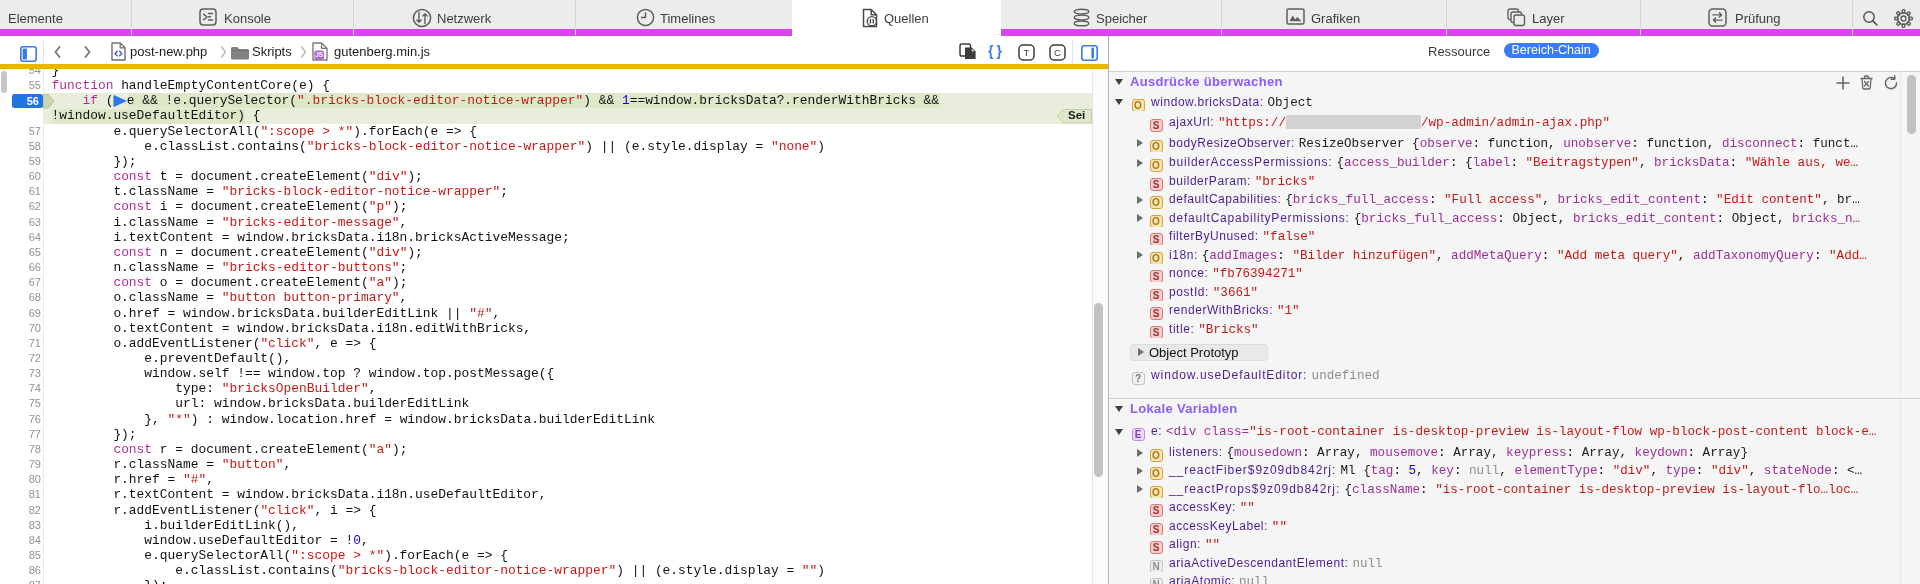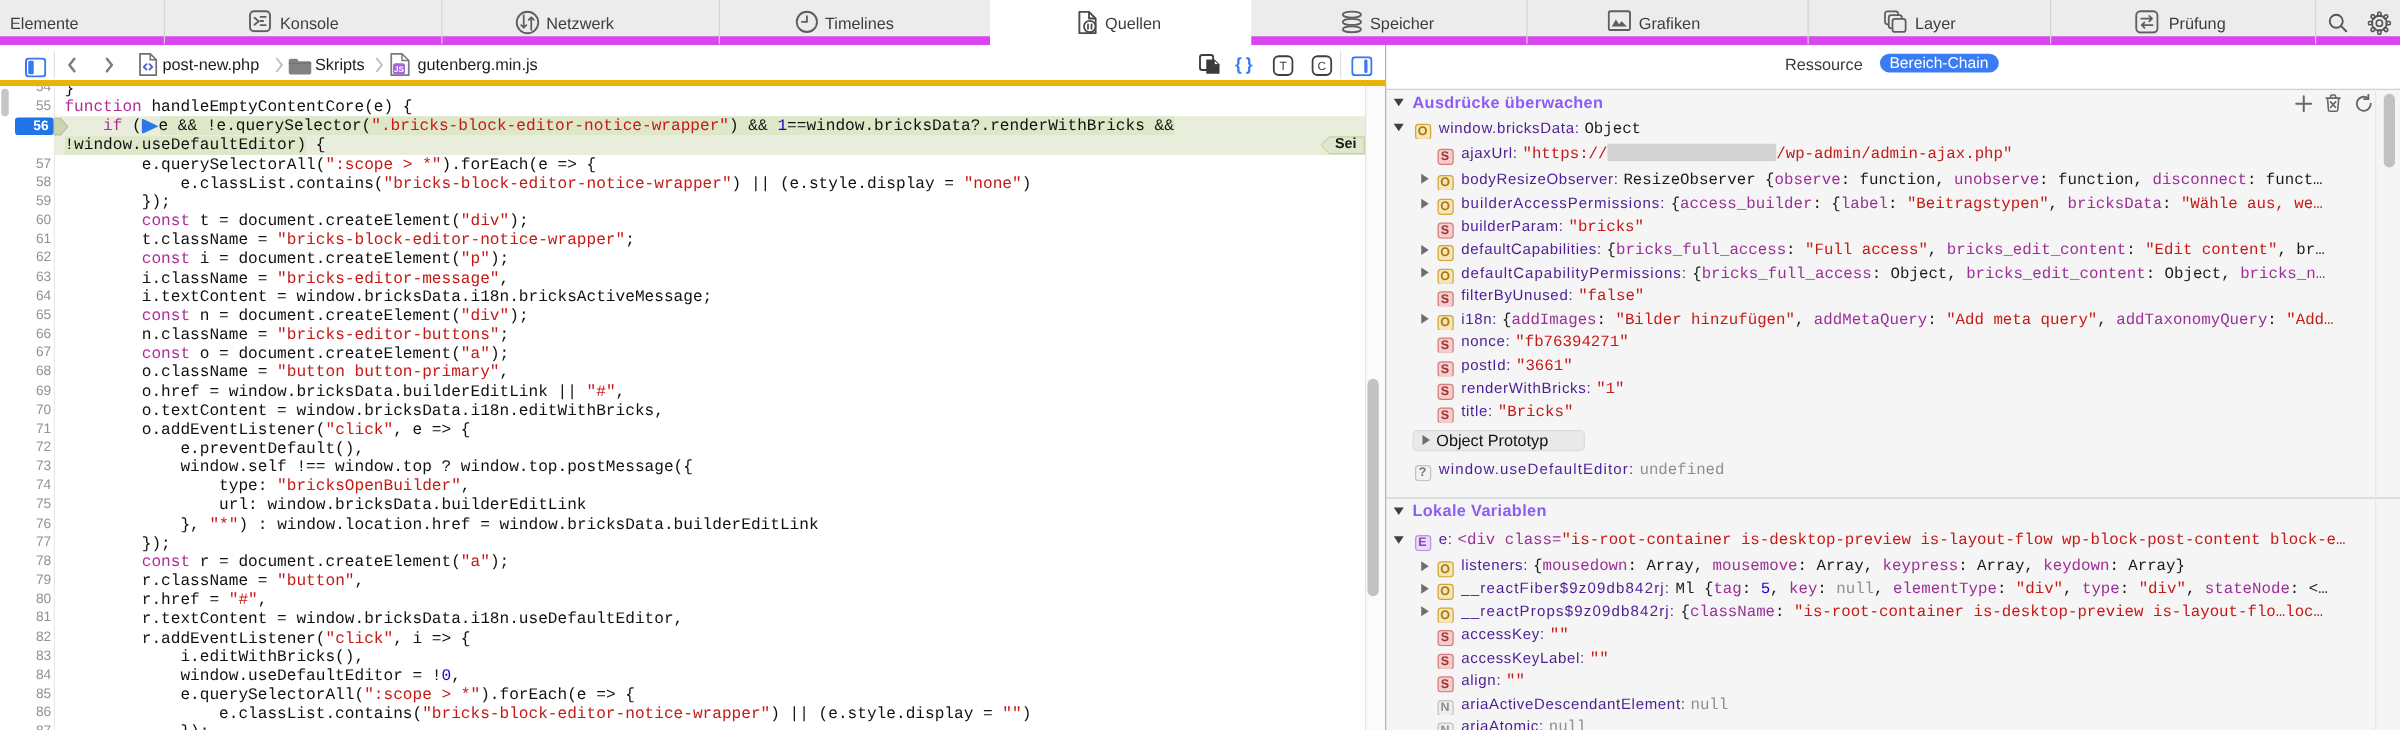--- a/index.html
+++ b/index.html
@@ -309,21 +309,21 @@
 <div class="cl">            window.self !== window.top ? window.top.postMessage({</div>
 <div class="cl">                type: <span class="st">"bricksOpenBuilder"</span>,</div>
 <div class="cl">                url: window.bricksData.builderEditLink</div>
 <div class="cl">            }, <span class="st">"*"</span>) : window.location.href = window.bricksData.builderEditLink</div>
 <div class="cl">        });</div>
 <div class="cl">        <span class="kw">const</span> r = document.createElement(<span class="st">"a"</span>);</div>
 <div class="cl">        r.className = <span class="st">"button"</span>,</div>
 <div class="cl">        r.href = <span class="st">"#"</span>,</div>
 <div class="cl">        r.textContent = window.bricksData.i18n.useDefaultEditor,</div>
 <div class="cl">        r.addEventListener(<span class="st">"click"</span>, i =&gt; {</div>
-<div class="cl">            i.editWithBricks(),</div>
+<div class="cl">            i.builderEditLink(),</div>
 <div class="cl">            window.useDefaultEditor = !<span class="nu">0</span>,</div>
 <div class="cl">            e.querySelectorAll(<span class="st">":scope &gt; *"</span>).forEach(e =&gt; {</div>
 <div class="cl">                e.classList.contains(<span class="st">"bricks-block-editor-notice-wrapper"</span>) || (e.style.display = <span class="st">""</span>)</div>
 <div class="cl">            });</div>
   </div>
   <svg class="seiwidget" width="36" height="15" viewBox="0 0 36 15">
       <path d="M0.5 7.5 L7 0.5 H36 V14.5 H7 Z" fill="#dfe7cc" stroke="#bac68f" stroke-width="0.8"></path>
     </svg>
   <div class="seitxt">Sei</div>
 </div>

